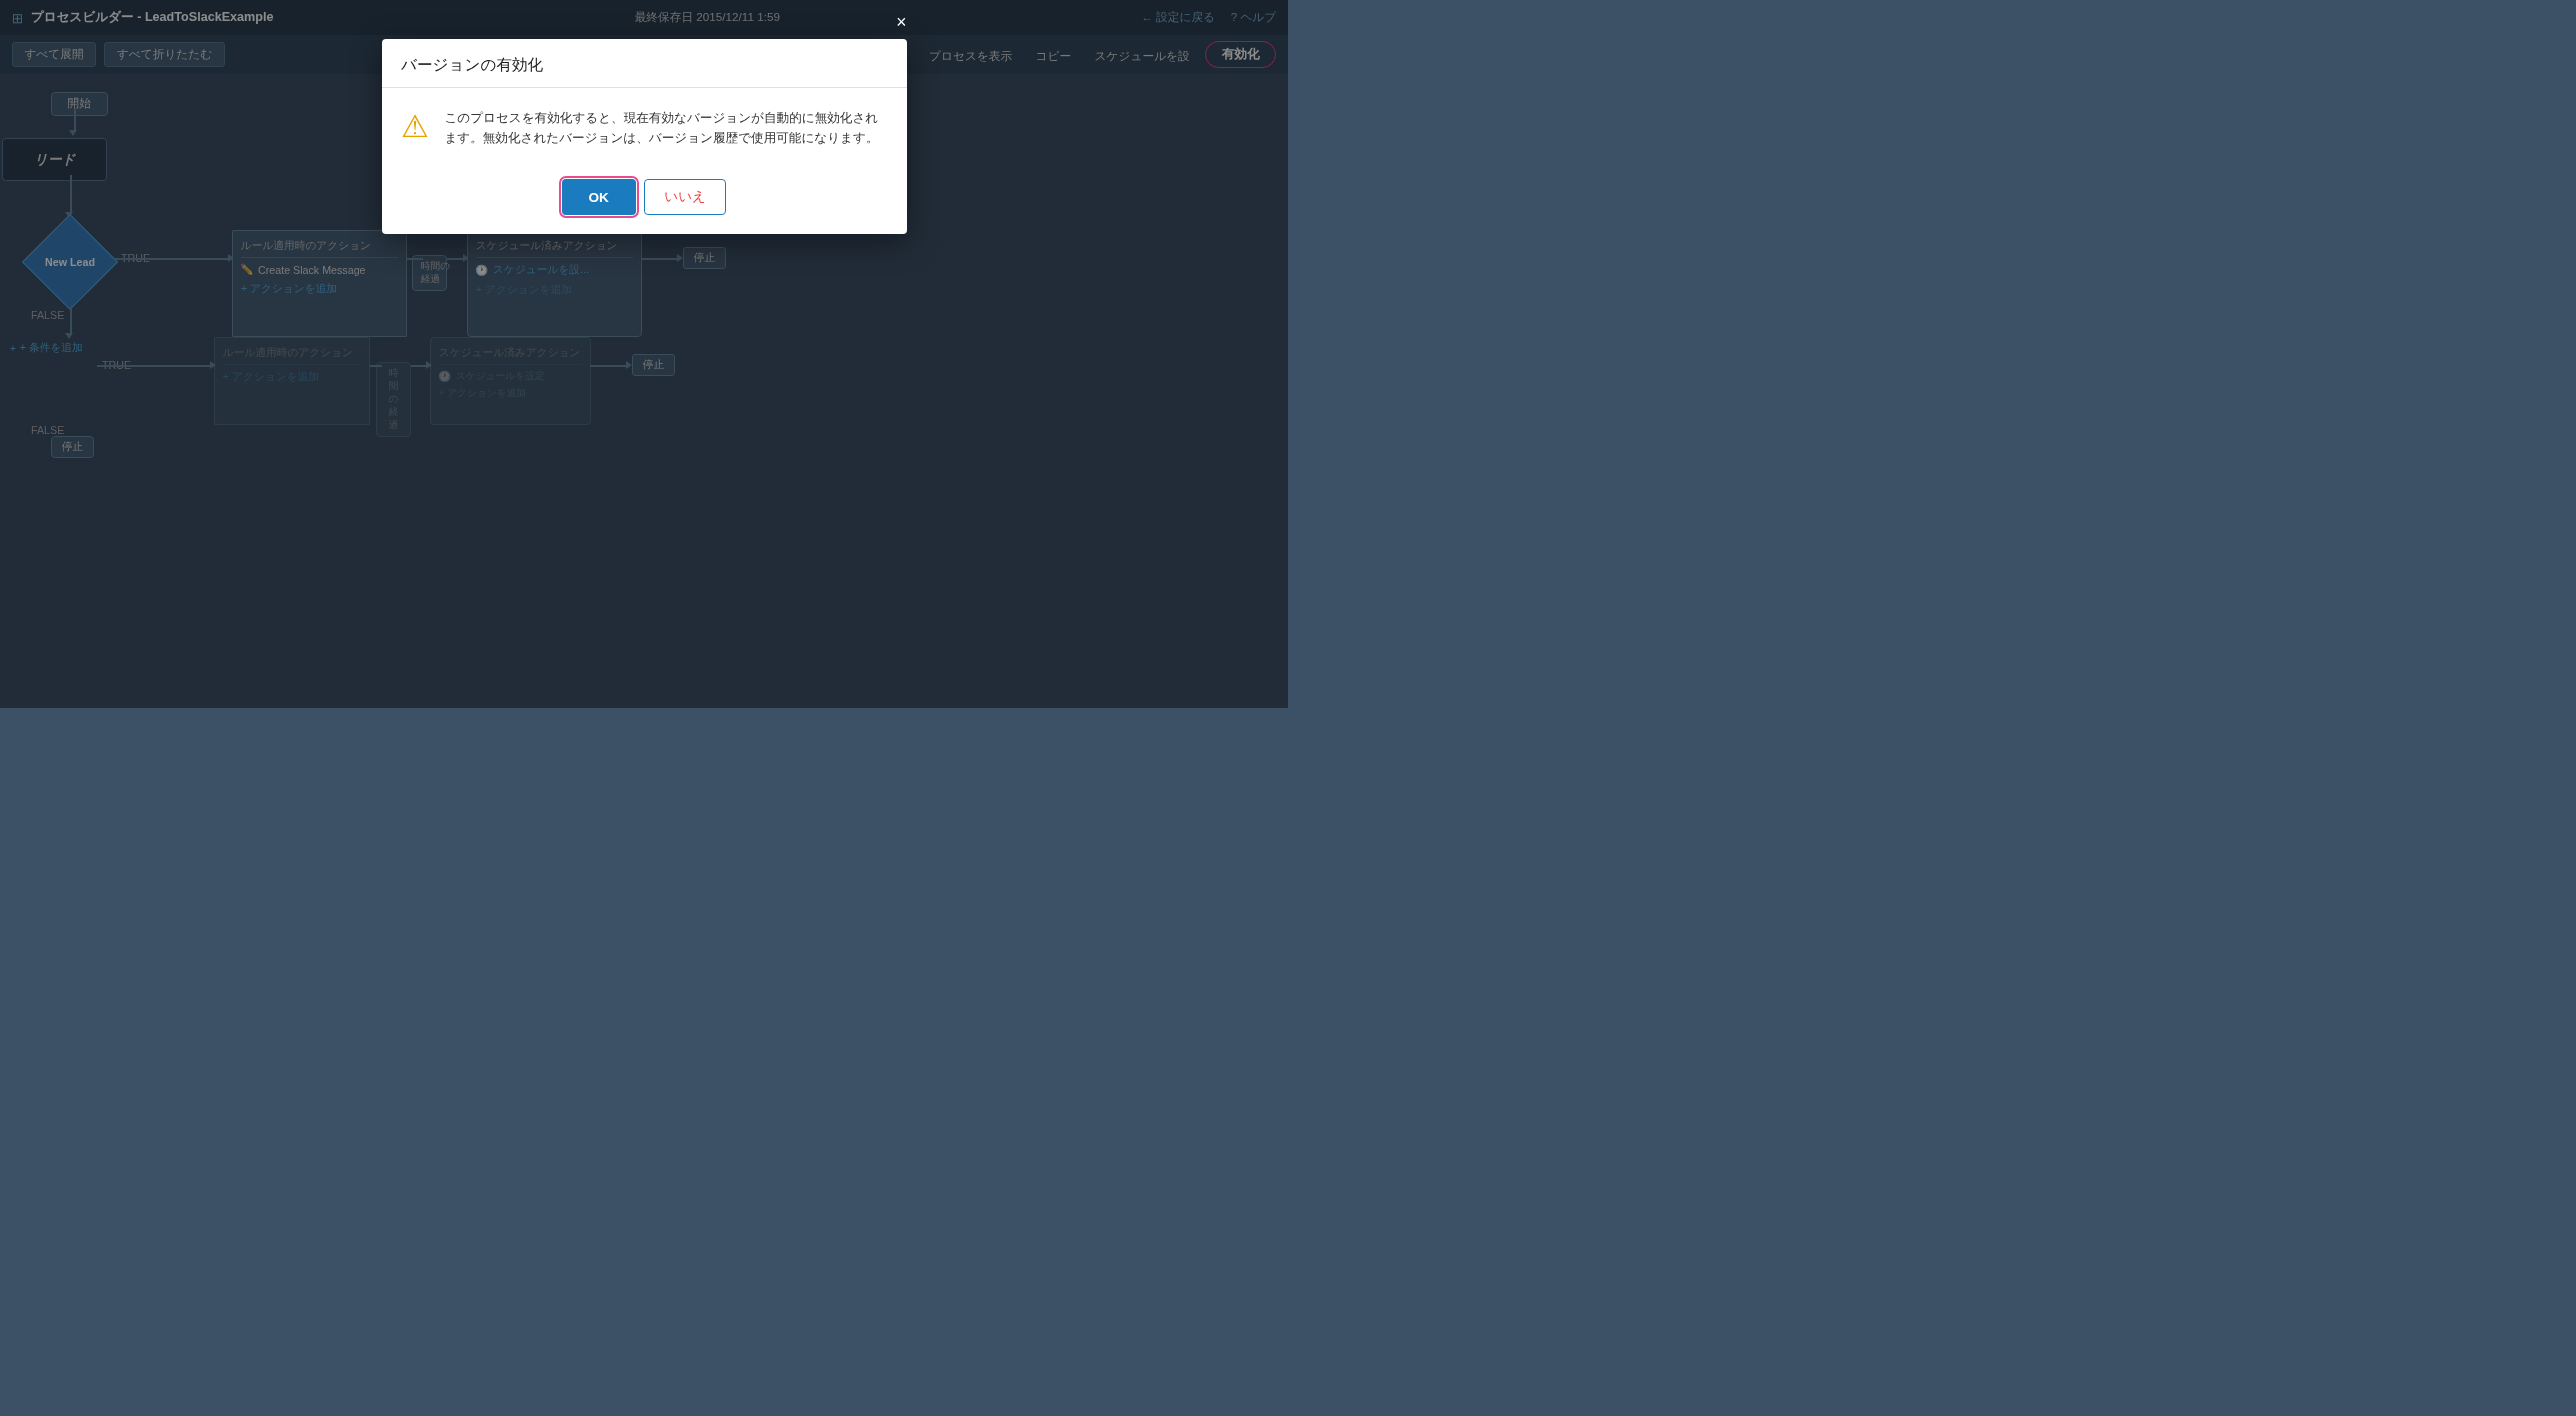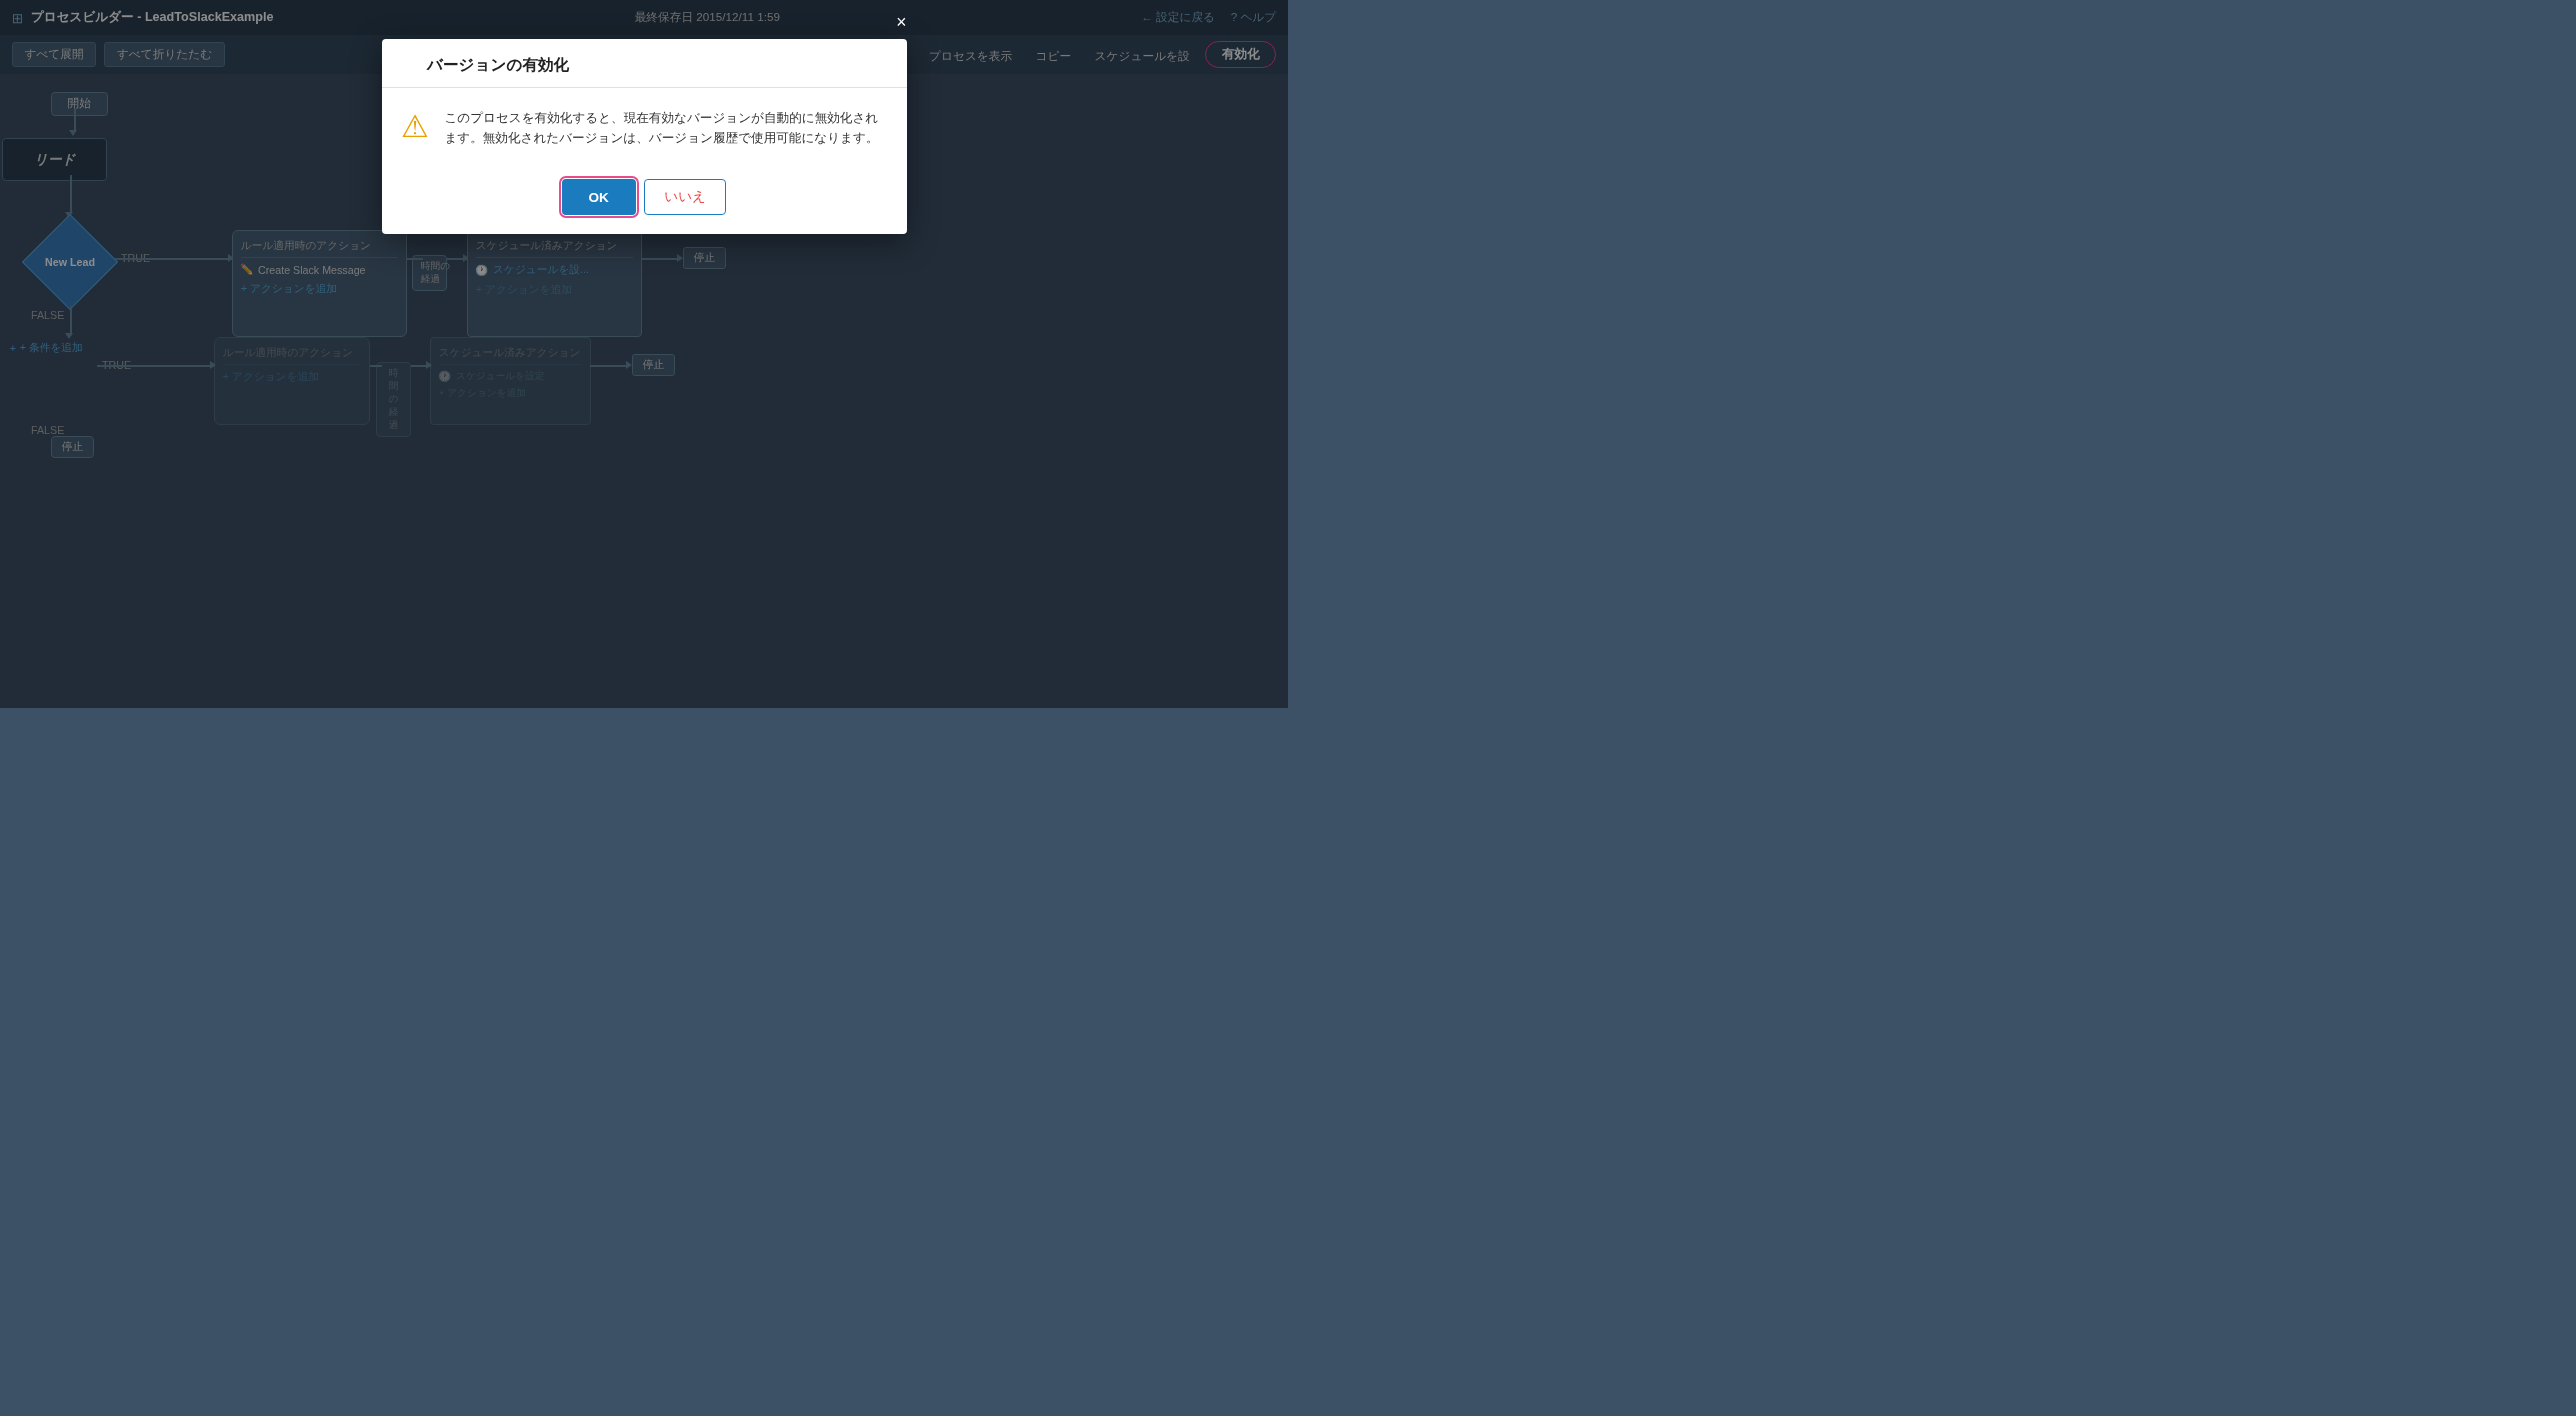--- a/index.html
+++ b/index.html
@@ -161,21 +161,21 @@
       position: absolute;
       color: #aaa;
       font-size: 10.7px;
     }
 
     
     .rule-box {
       position: absolute;
       background: #4a6278;
       border: 1px solid #6a8a9e;
-      border-radius: 6px;
+      border-radius: 1px;
       padding: 7.8px;
       font-size: 10.7px;
       color: #ddd;
     }
     .rule-box-title {
       font-size: 10.7px;
       color: #bbb;
       margin-bottom: 5.8px;
       border-bottom: 1px solid #5a7a94;
       padding-bottom: 3.9px;
@@ -273,23 +273,22 @@
       cursor: pointer;
       background: none;
       border: none;
     }
     .modal-header {
       padding: 15.6px 19.5px 11.7px;
       border-bottom: 1px solid #e0e0e0;
     }
     .modal-title {
       font-size: 15.6px;
-      font-weight: bold;
+      font-weight: normal;
       color: #222;
-      margin-left: 26px;
     }
     .modal-body {
       padding: 19.5px;
       display: flex;
       align-items: flex-start;
       gap: 15.6px;
     }
     .modal-icon {
       font-size: 31px;
       color: #e8a100;

